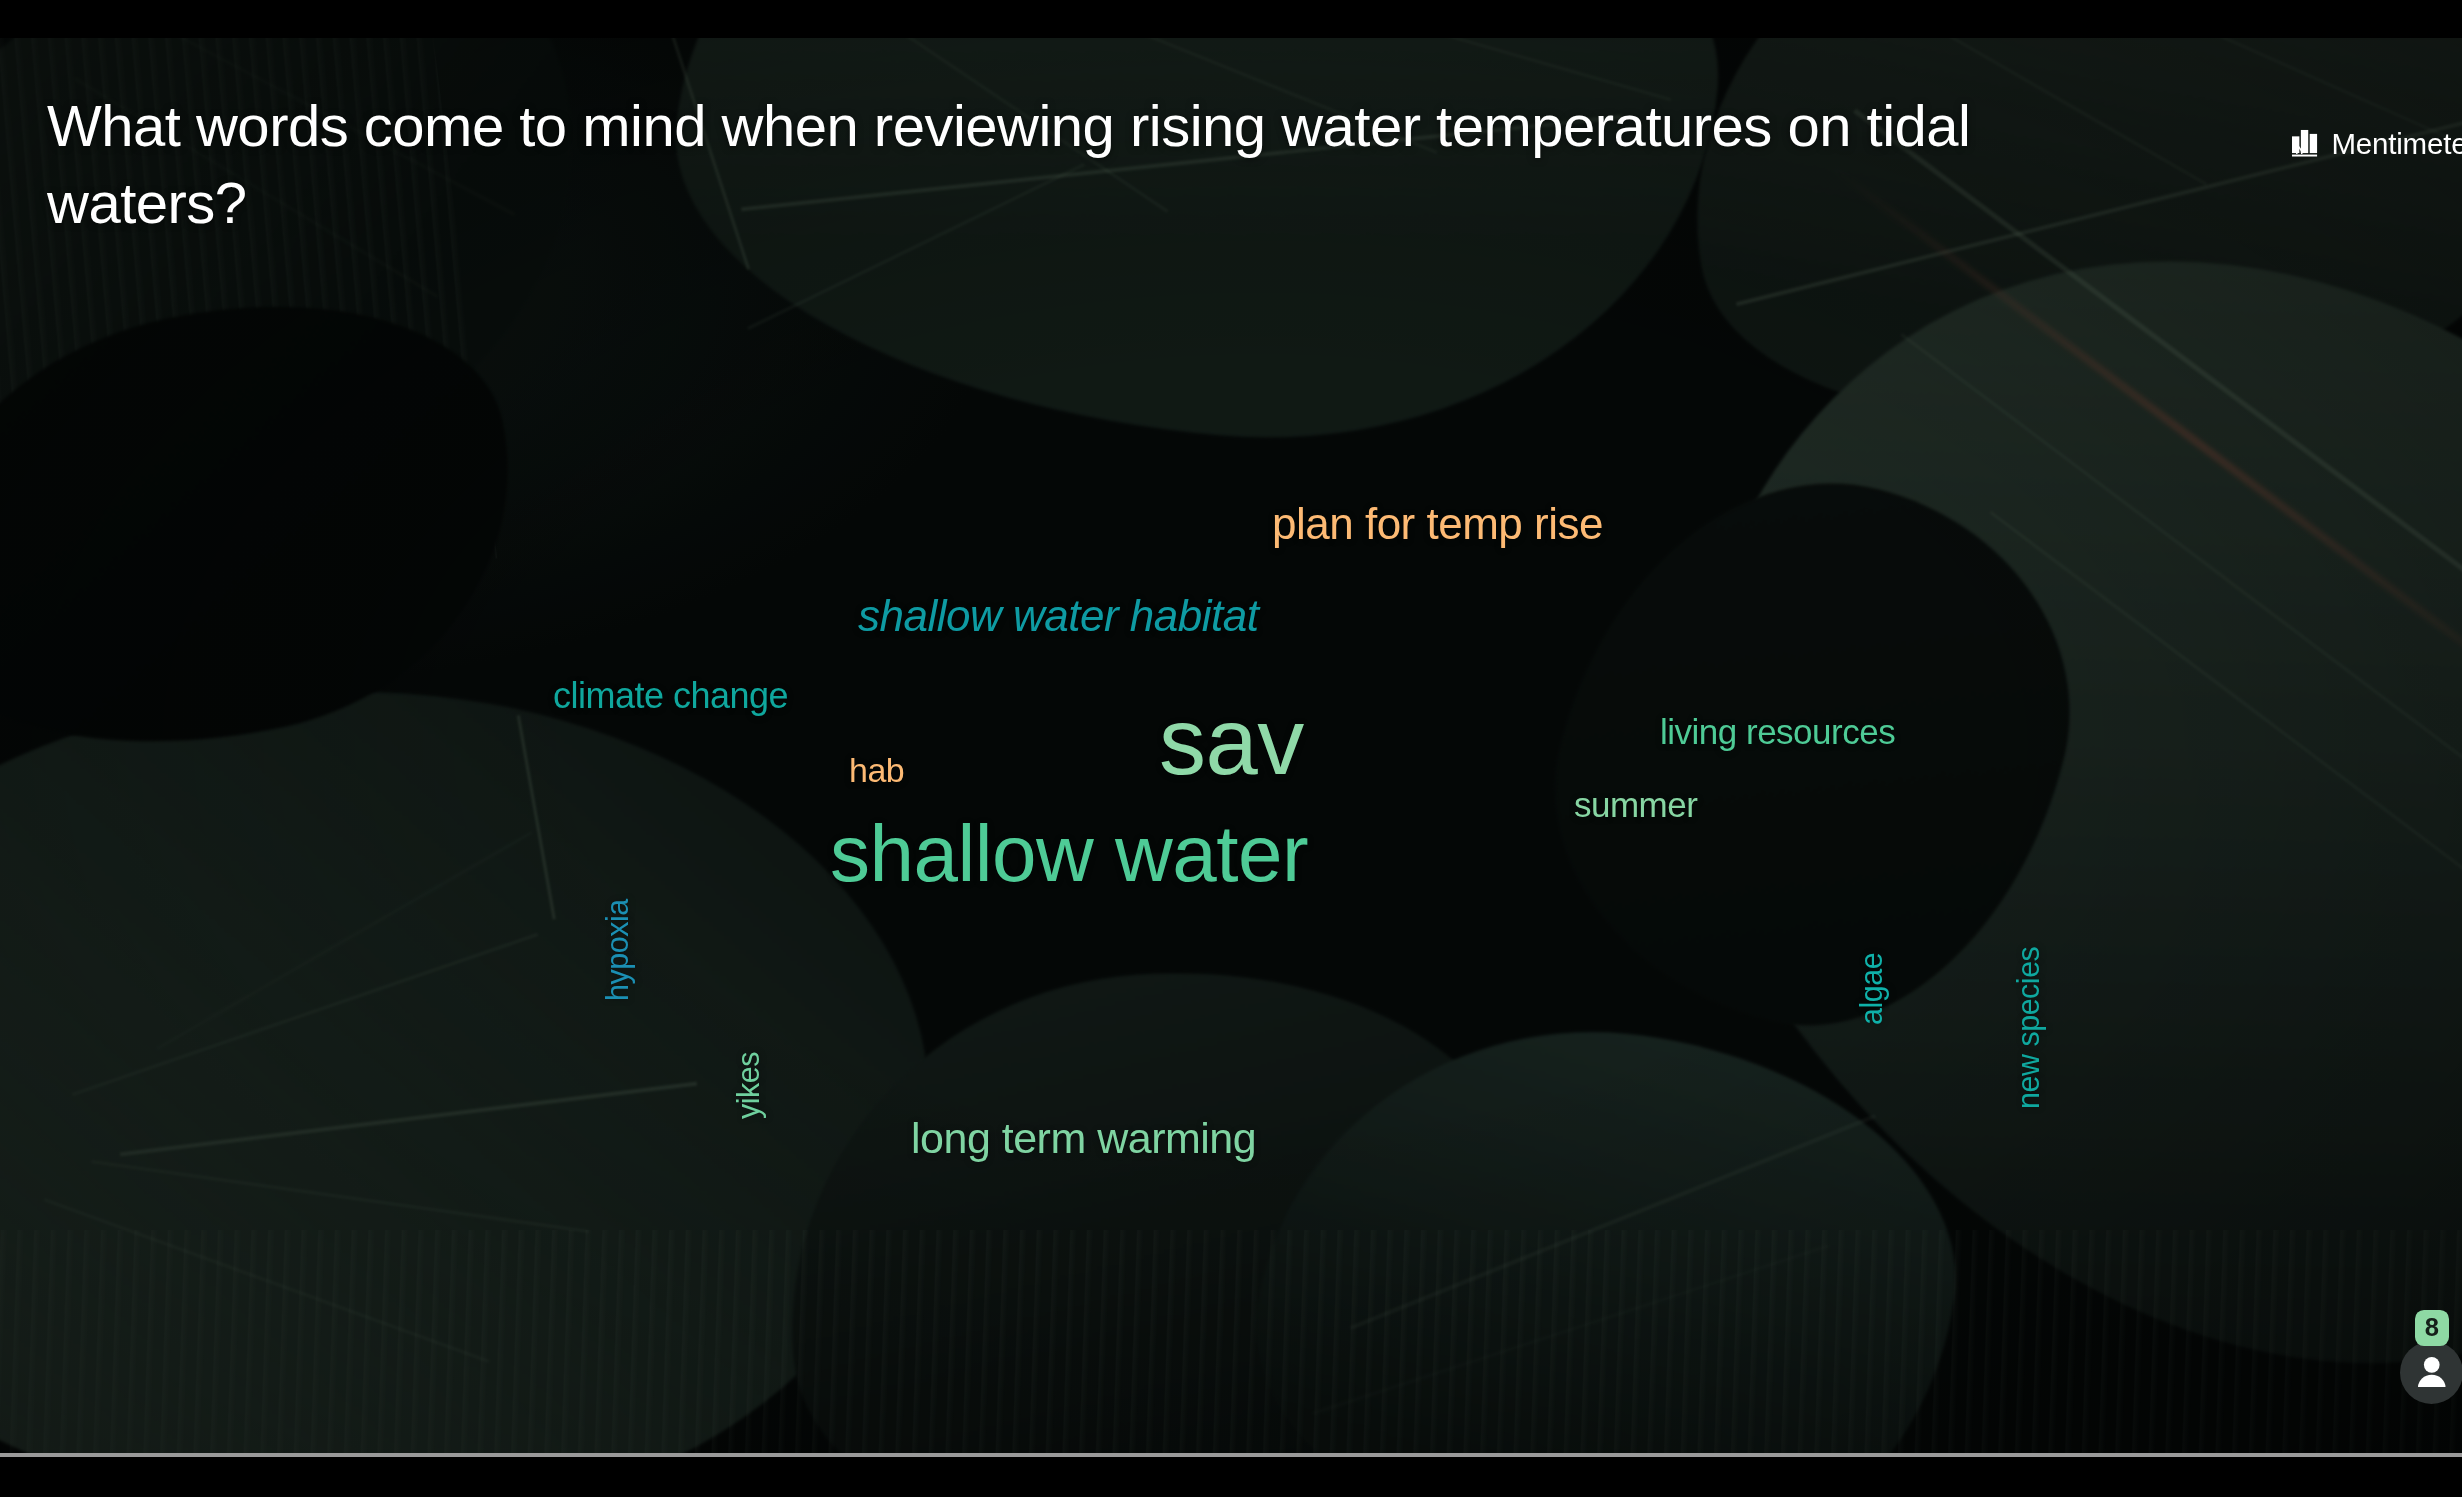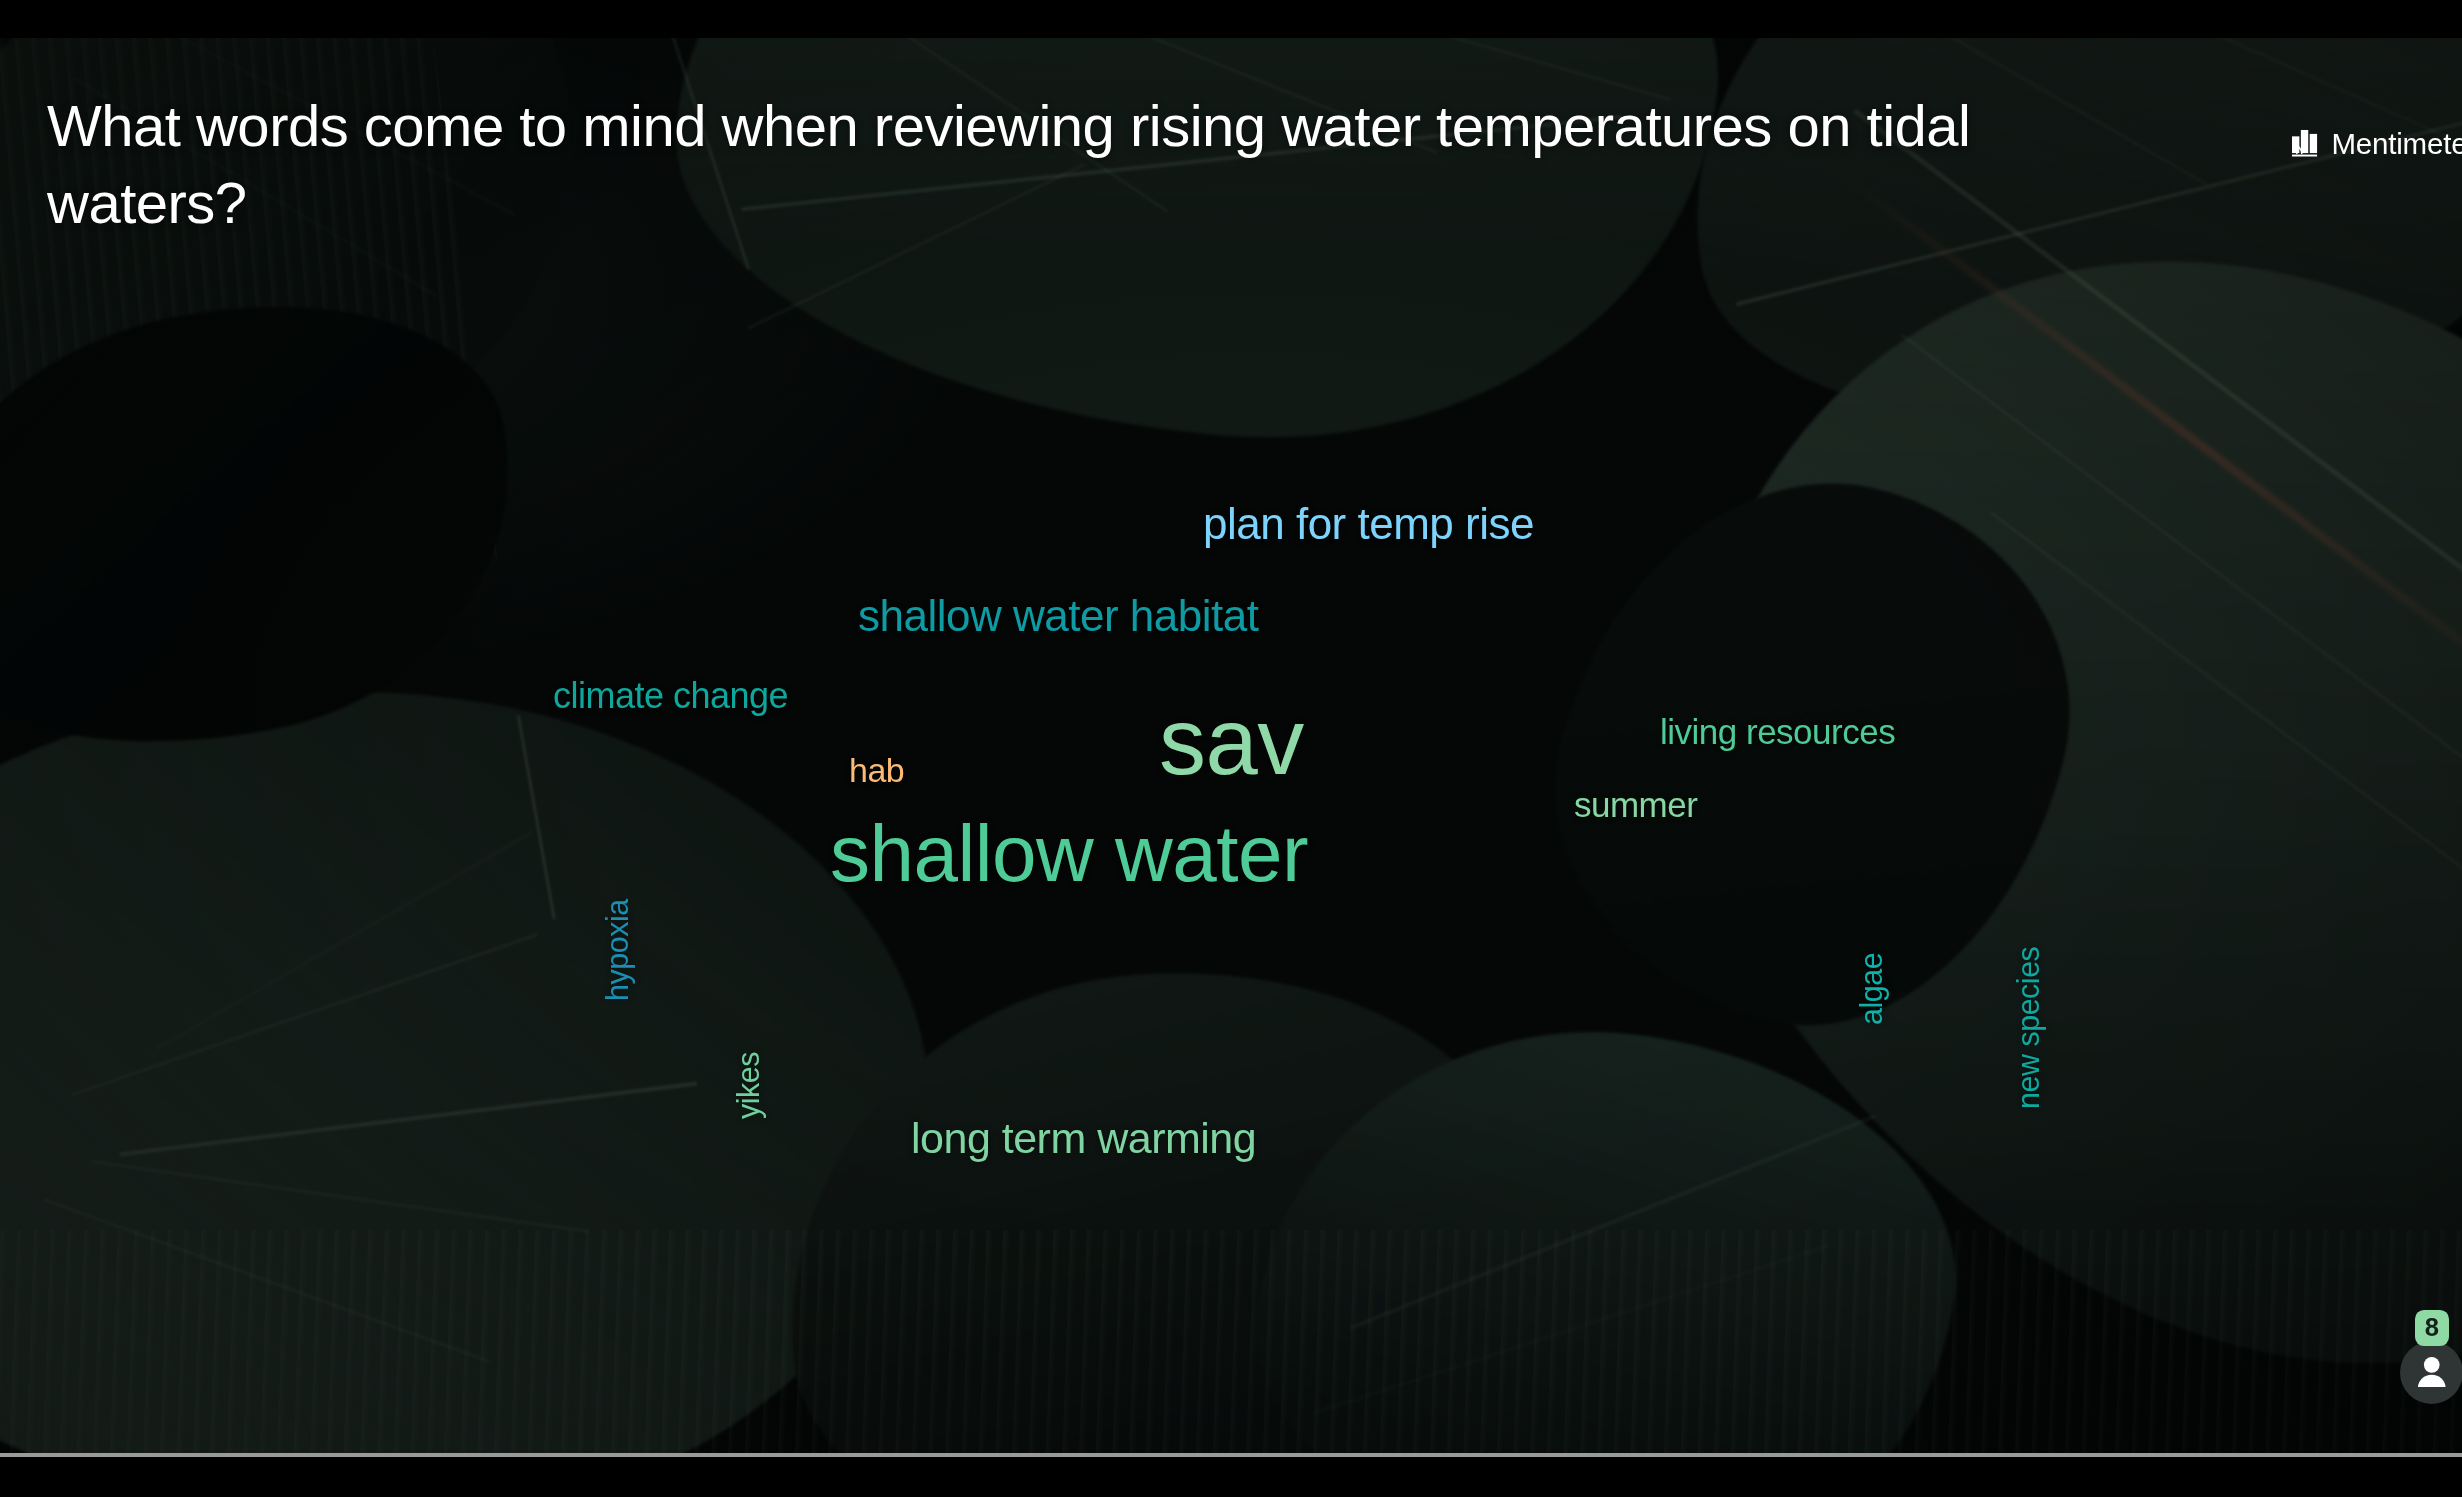--- a/index.html
+++ b/index.html
@@ -192,22 +192,22 @@
           <path d="M0 43 A10 10 0 0 1 10 53" fill="none" stroke="#ffffff" stroke-width="3"></path>
         </svg>
       </span>
       <span class="wordmark">Mentimeter</span>
     </div>
 
     <div id="cloud">
       <span class="w" style="font-size: 94px; color: rgb(143, 217, 168); left: 1143px; top: 657px; margin-left: 16px;">sav</span>
       <span class="w" style="font-size: 80px; color: rgb(78, 203, 150); left: 830px; top: 776px;">shallow water</span>
       <span class="w" style="font-size: 43px; color: rgb(127, 212, 162); left: 911px; top: 1079px;">long term warming</span>
-      <span class="w" style="font-size: 44px; color: #7dd3fc; left: 1203px; top: 464px; text-align: center;">plan for temp rise</span>
-      <span class="w" style="font-size: 44px; color: rgb(14, 155, 163); left: 858px; top: 556px;">shallow water habitat</span>
+      <span class="w" style="font-size: 44px; color: #fdba74; left: 1272px; top: 464px; text-align: center;">plan for temp rise</span>
+      <span class="w" style="font-size: 44px; color: rgb(14, 155, 163); left: 858px; top: 556px; font-style: italic;">shallow water habitat</span>
       <span class="w" style="font-size: 36px; color: rgb(15, 167, 157); left: 553px; top: 640px;">climate change</span>
       <span class="w" style="font-size: 35px; color: rgb(78, 203, 150); left: 1660px; top: 676px;">living resources</span>
       <span class="w" style="font-size: 35px; color: rgb(135, 214, 163); left: 1574px; top: 749px;">summer</span>
       <span class="w" style="font-size: 34px; color: #fdba74; left: 849px; top: 715px;">hab</span>
       <span class="w rot" style="font-size: 30.5px; color: rgb(27, 143, 179); left: 602px; top: 963px; transform: rotate(-90deg);">hypoxia</span>
       <span class="w rot" style="font-size: 30.5px; color: rgb(111, 208, 158); left: 733px; top: 1081px; transform: rotate(-90deg);">yikes</span>
       <span class="w rot" style="font-size: 30.5px; color: rgb(15, 177, 169); left: 1856px; top: 987px; transform: rotate(-90deg);">algae</span>
       <span class="w rot" style="font-size: 30.5px; color: rgb(15, 168, 159); left: 2013px; top: 1071px; transform: rotate(-90deg);">new species</span>
     </div>
 

